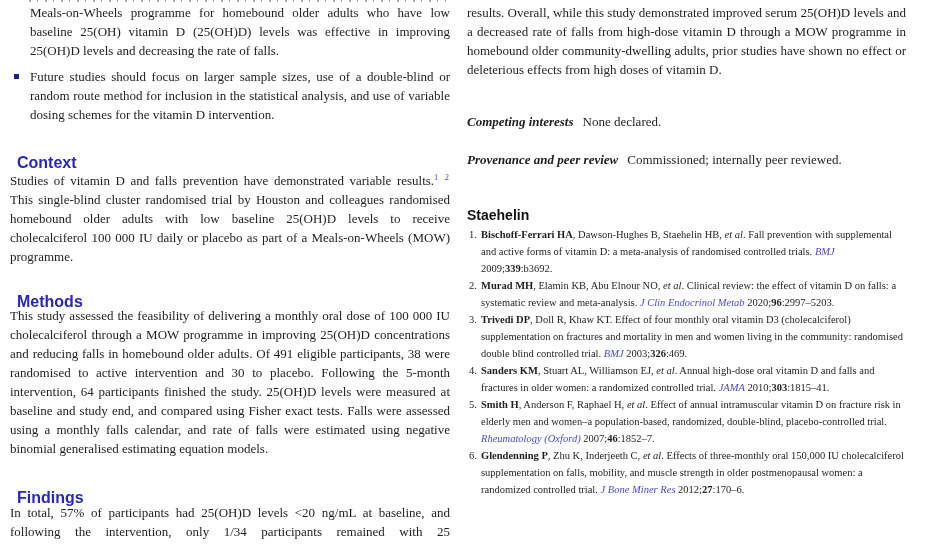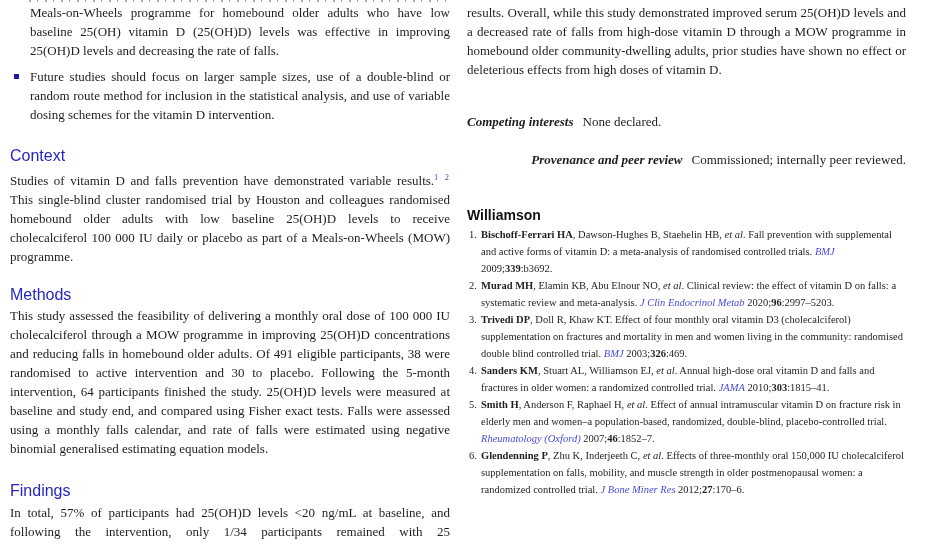--- a/index.html
+++ b/index.html
@@ -23,22 +23,22 @@
   .col-right{left:467px;width:439px;}
   .abs{position:absolute;left:0;right:0;margin:0;}
 
   .para{
     font-size:13px;line-height:19px;text-align:justify;margin:0;
   }
   .jlast{text-align-last:justify;}
 
   h2.sec{
     font-family:"Liberation Sans", sans-serif;
-    font-weight:normal;font-size:16px;line-height:19px;
-    color:var(--heading-color);margin:0;
+    font-weight:bold;font-size:16px;line-height:19px;
+    color:var(--heading-color);margin:7px;
   }
   h3.refhead{
     font-family:"Liberation Sans", sans-serif;
     font-weight:bold;font-size:14px;line-height:17px;
     color:#111;margin:0;
   }
 
   .bullet-item{
     position:relative;padding-left:20px;
     font-size:13px;line-height:19px;text-align:justify;margin:0;
@@ -91,25 +91,25 @@
     <p class="para jlast abs" style="top:503px;">In total, 57% of participants had 25(OH)D levels &lt;20 ng/mL at baseline, and following the intervention, only 1/34 participants remained with 25</p>
   </div>
 
   <div class="col col-right">
     <p class="para abs" style="top:3px;">results. Overall, while this study demonstrated improved serum 25(OH)D levels and a decreased rate of falls from high-dose vitamin D through a MOW programme in homebound older community-dwelling adults, prior studies have shown no effect or deleterious effects from high doses of vitamin D.</p>
 
     <p class="statement abs" style="top:113px;">
       <b>Competing interests</b><span>None declared.</span>
     </p>
 
-    <p class="statement abs" style="top:151px;text-align:right;">
+    <p class="statement abs" style="top:151px;">
       <b>Provenance and peer review</b><span>Commissioned; internally peer reviewed.</span>
     </p>
 
-    <h3 class="refhead abs" style="top:207px;">Williamson</h3>
+    <h3 class="refhead abs" style="top:207px;">Staehelin</h3>
 
     <ol class="refs abs" style="top:226px;">
       <li>
         <span class="num">1.</span><span><span class="s-bold">Bischoff-Ferrari HA</span><span>, Dawson-Hughes B, Staehelin HB, </span><span class="s-italic">et al</span><span>. Fall prevention with supplemental and active forms of vitamin D: a meta-analysis of randomised controlled trials. </span><span class="s-journal">BMJ</span><span> 2009;</span><span class="s-bold">339</span><span>:b3692.</span></span>
       </li>
       <li>
         <span class="num">2.</span><span><span class="s-bold">Murad MH</span><span>, Elamin KB, Abu Elnour NO, </span><span class="s-italic">et al</span><span>. Clinical review: the effect of vitamin D on falls: a systematic review and meta-analysis. </span><span class="s-journal">J Clin Endocrinol Metab</span><span> 2020;</span><span class="s-bold">96</span><span>:2997–5203.</span></span>
       </li>
       <li>
         <span class="num">3.</span><span><span class="s-bold">Trivedi DP</span><span>, Doll R, Khaw KT. Effect of four monthly oral vitamin D3 (cholecalciferol) supplementation on fractures and mortality in men and women living in the community: randomised double blind controlled trial. </span><span class="s-journal">BMJ</span><span> 2003;</span><span class="s-bold">326</span><span>:469.</span></span>

